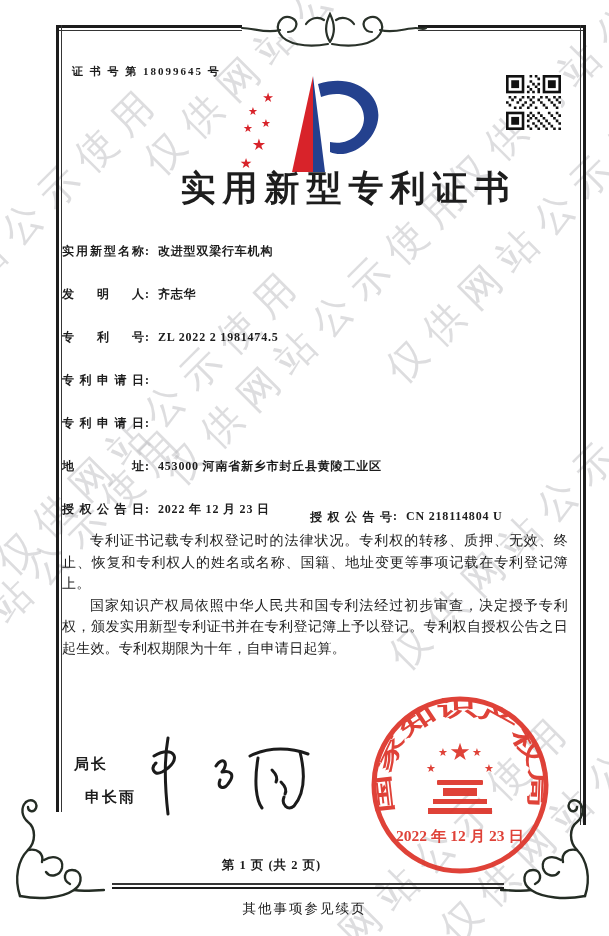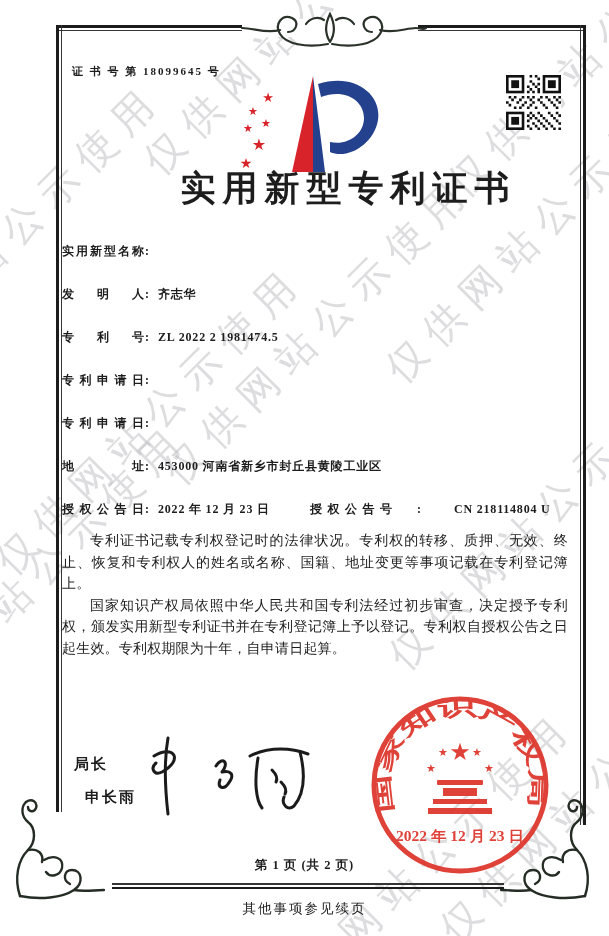--- a/index.html
+++ b/index.html
@@ -23,26 +23,26 @@
   
   .abs{position:absolute;z-index:4;}
   .cert-no{left:72px;top:64px;font-size:11px;font-weight:bold;letter-spacing:2px;}
   .title{left:0;width:609px;top:165px;text-align:center;font-size:35px;font-weight:bold;letter-spacing:7px;margin-left:44px;}
   .fields{left:62px;top:243px;width:506px;}
   .frow{display:flex;align-items:baseline;height:18px;margin-bottom:25px;
         font-size:12px;font-weight:bold;}
   .flabel{width:82px;text-align:justify;text-align-last:justify;text-justify:inter-character;flex:0 0 82px;}
   .fcolon{margin:0 9px 0 1px;}
   .fvalue{letter-spacing:.8px;}
-  .grant2{position:absolute;left:248px;top:0;display:flex;align-items:center;gap:24px;}
+  .grant2{position:absolute;left:248px;top:8px;display:flex;align-items:flex-start;}
   .paras{left:62px;top:530px;width:506px;}
   .paras p{margin:0;font-size:14px;line-height:21.5px;text-indent:2em;letter-spacing:.2px;text-align:justify;}
   .director-title{left:74px;top:755px;font-size:15px;font-weight:bold;letter-spacing:2px;}
   .director-name{left:74px;top:788px;font-size:15px;font-weight:bold;letter-spacing:2px;margin-left:11px;}
-  .page-no{left:0;width:609px;top:857px;text-align:center;font-size:12.5px;font-weight:bold;letter-spacing:1px;}
+  .page-no{left:0;width:543px;top:857px;text-align:center;font-size:12.5px;font-weight:bold;letter-spacing:1px;}
   .cont-note{left:0;width:609px;top:900px;text-align:center;font-size:13.5px;font-weight:normal;letter-spacing:2px;}
   .seal{left:365px;top:690px;z-index:6;opacity:.93;}
   .sig{left:130px;top:726px;z-index:5;}
   .qr{left:506px;top:75px;}
   .logo{left:228px;top:74px;}
   .flourish-br{transform:scaleX(-1);}
 </style>
 </head>
 <body>
 
@@ -136,20 +136,21 @@
     <path d="M9 0h1v1h-1z M11 0h1v1h-1z M12 1h1v1h-1z M9 2h1v1h-1z M10 3h1v1h-1z M12 3h1v1h-1z M8 4h1v1h-1z M11 4h1v1h-1z M9 5h1v1h-1z M12 5h1v1h-1z M8 6h1v1h-1z M10 6h1v1h-1z M12 6h1v1h-1z M1 8h1v1h-1z M3 8h1v1h-1z M6 8h1v1h-1z M8 8h1v1h-1z M10 8h1v1h-1z M13 8h1v1h-1z M15 8h1v1h-1z M18 8h1v1h-1z M20 8h1v1h-1z M2 9h1v1h-1z M5 9h1v1h-1z M9 9h1v1h-1z M12 9h1v1h-1z M16 9h1v1h-1z M19 9h1v1h-1z M0 10h1v1h-1z M4 10h1v1h-1z M7 10h1v1h-1z M10 10h1v1h-1z M13 10h1v1h-1z M17 10h1v1h-1z M20 10h1v1h-1z M1 11h1v1h-1z M6 11h1v1h-1z M9 11h1v1h-1z M14 11h1v1h-1z M18 11h1v1h-1z M3 12h1v1h-1z M5 12h1v1h-1z M8 12h1v1h-1z M11 12h1v1h-1z M15 12h1v1h-1z M19 12h1v1h-1z M9 14h1v1h-1z M12 14h1v1h-1z M16 14h1v1h-1z M19 14h1v1h-1z M8 15h1v1h-1z M10 15h1v1h-1z M13 15h1v1h-1z M17 15h1v1h-1z M20 15h1v1h-1z M9 16h1v1h-1z M11 16h1v1h-1z M14 16h1v1h-1z M18 16h1v1h-1z M8 17h1v1h-1z M12 17h1v1h-1z M15 17h1v1h-1z M19 17h1v1h-1z M10 18h1v1h-1z M13 18h1v1h-1z M16 18h1v1h-1z M20 18h1v1h-1z M8 19h1v1h-1z M11 19h1v1h-1z M14 19h1v1h-1z M17 19h1v1h-1z M9 20h1v1h-1z M12 20h1v1h-1z M15 20h1v1h-1z M18 20h1v1h-1z M20 20h1v1h-1z"></path>
   </g>
 </svg>
 
 <div class="abs title">实用新型专利证书</div>
 
 <div class="abs fields">
   <div class="frow">
     <span class="flabel">实用新型名称</span>
       <span class="fcolon">:</span>
+    <span class="fvalue">改进型双梁行车机构</span>
   </div>
   <div class="frow">
     <span class="flabel">发明人</span>
       <span class="fcolon">:</span>
     <span class="fvalue">齐志华</span>
   </div>
   <div class="frow">
     <span class="flabel">专利号</span>
       <span class="fcolon">:</span>
     <span class="fvalue">ZL 2022 2 1981474.5</span>

